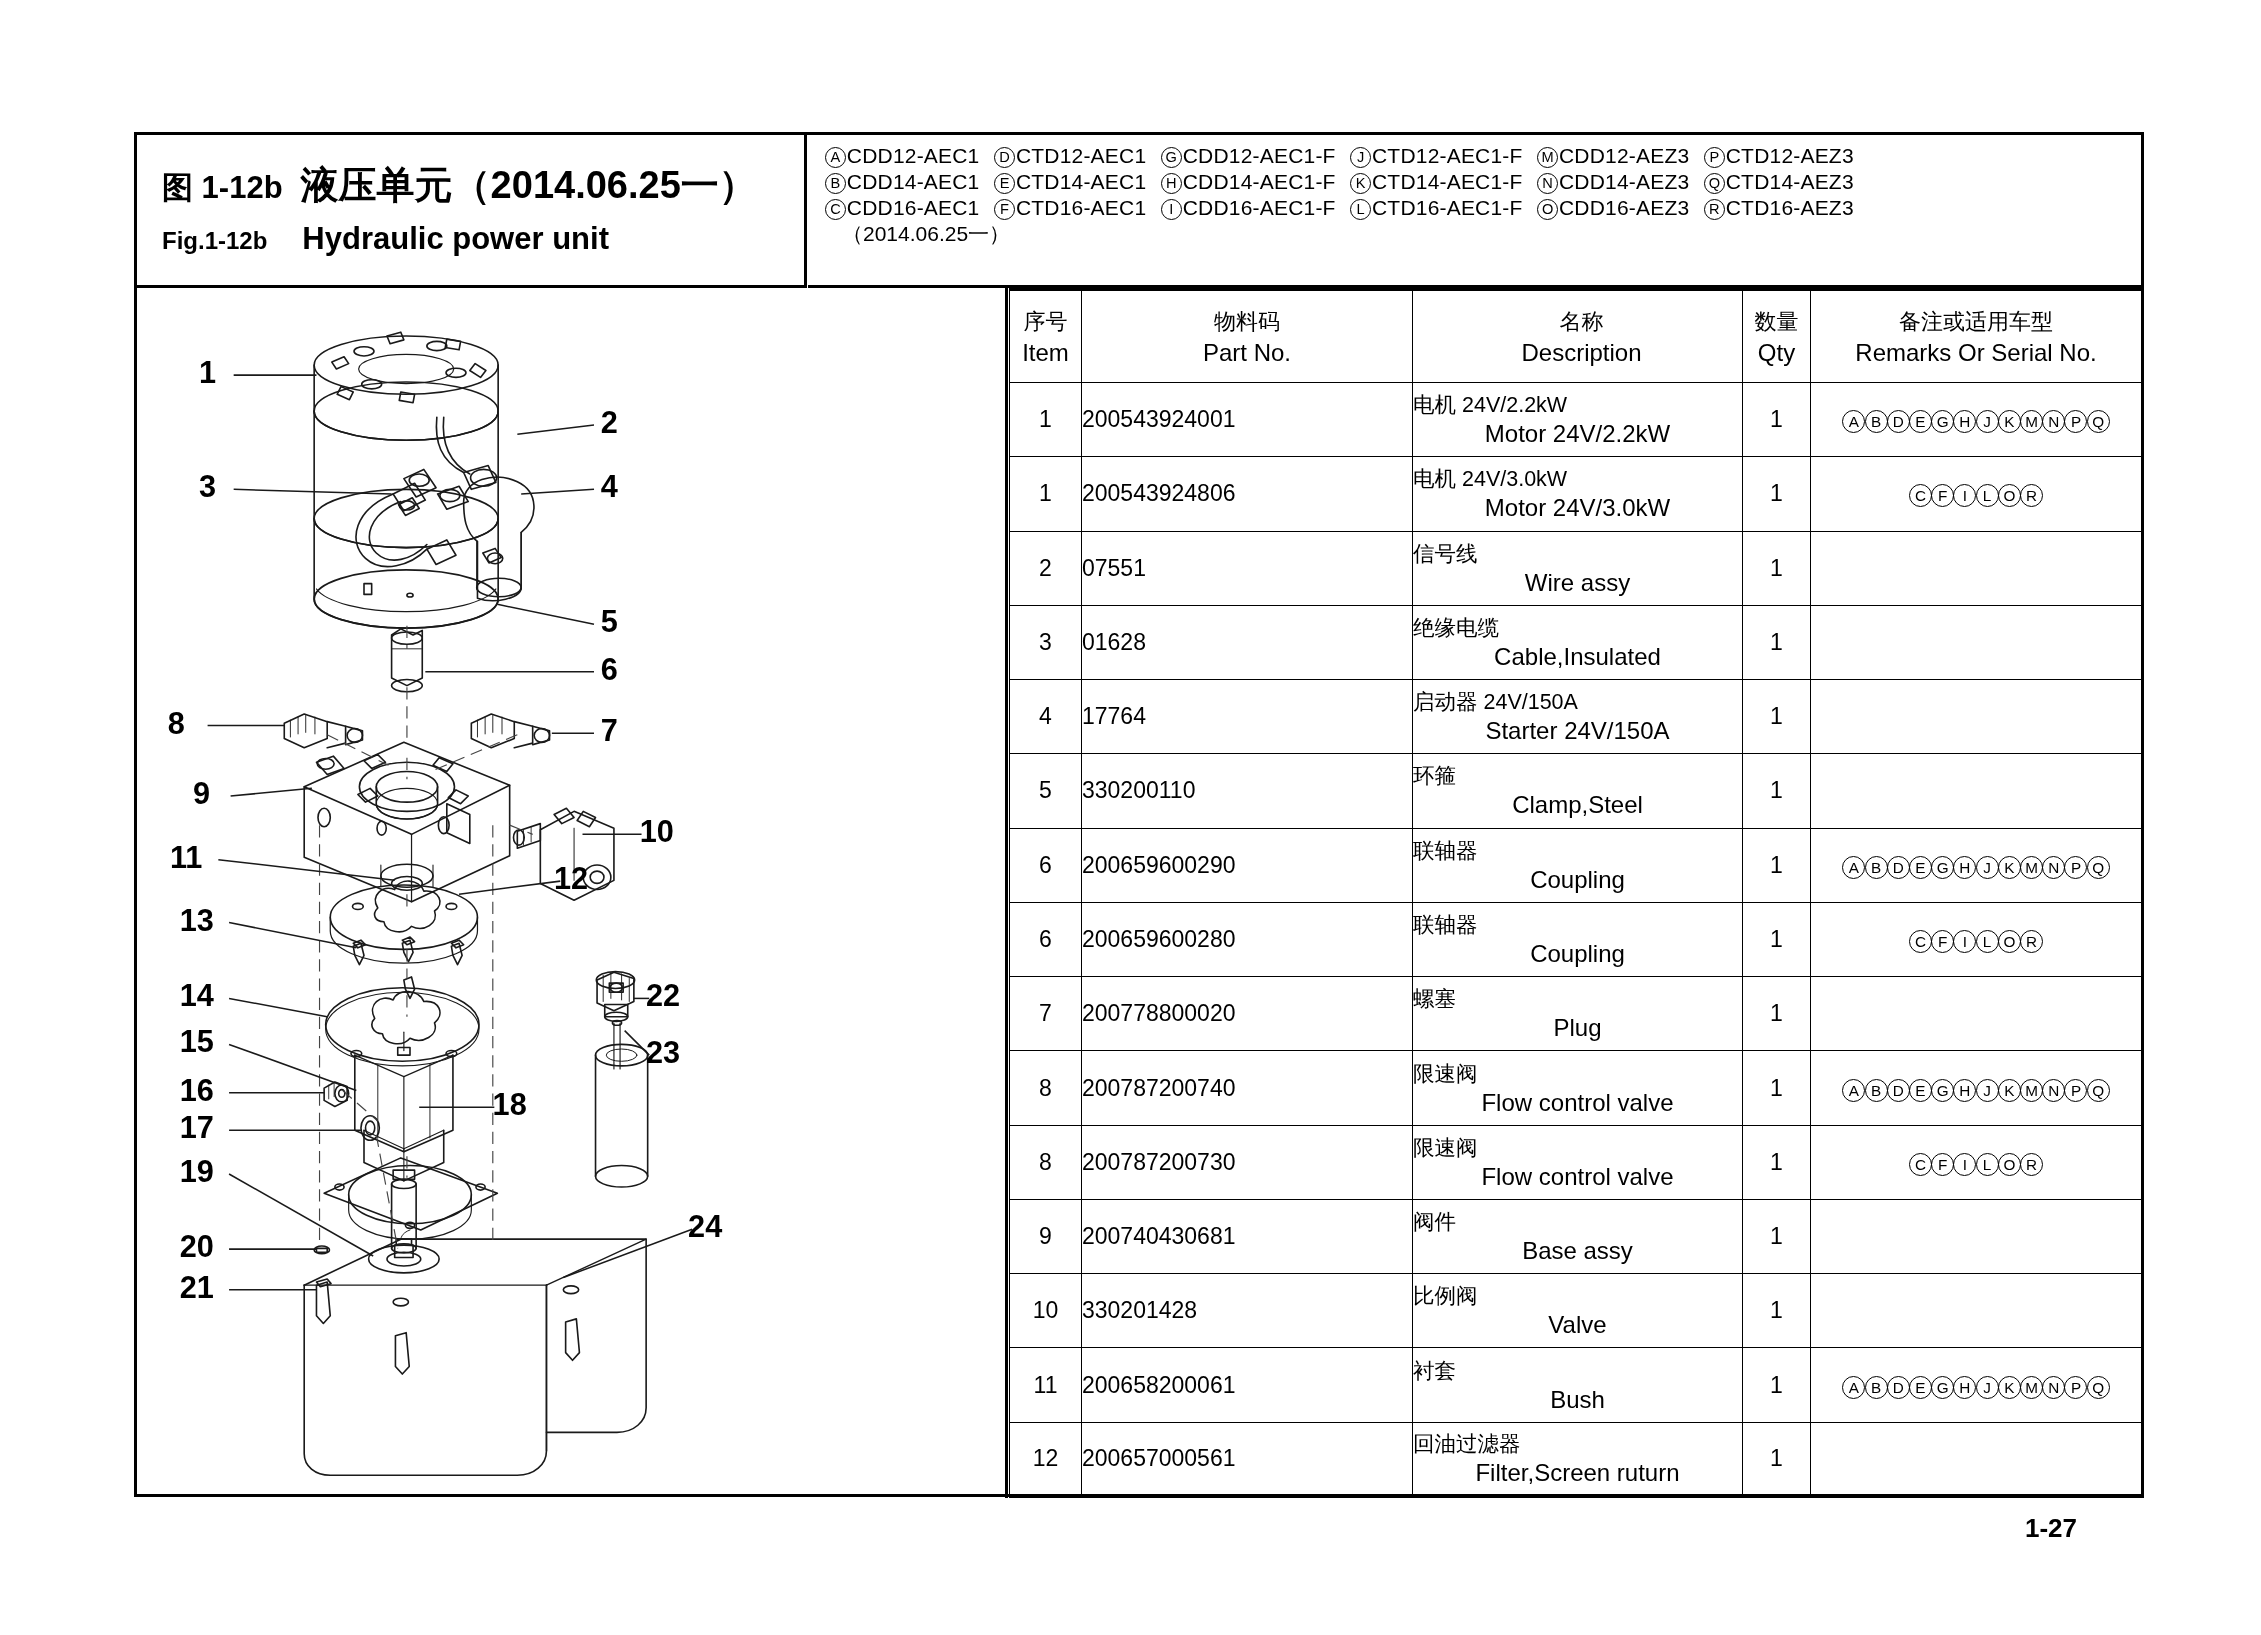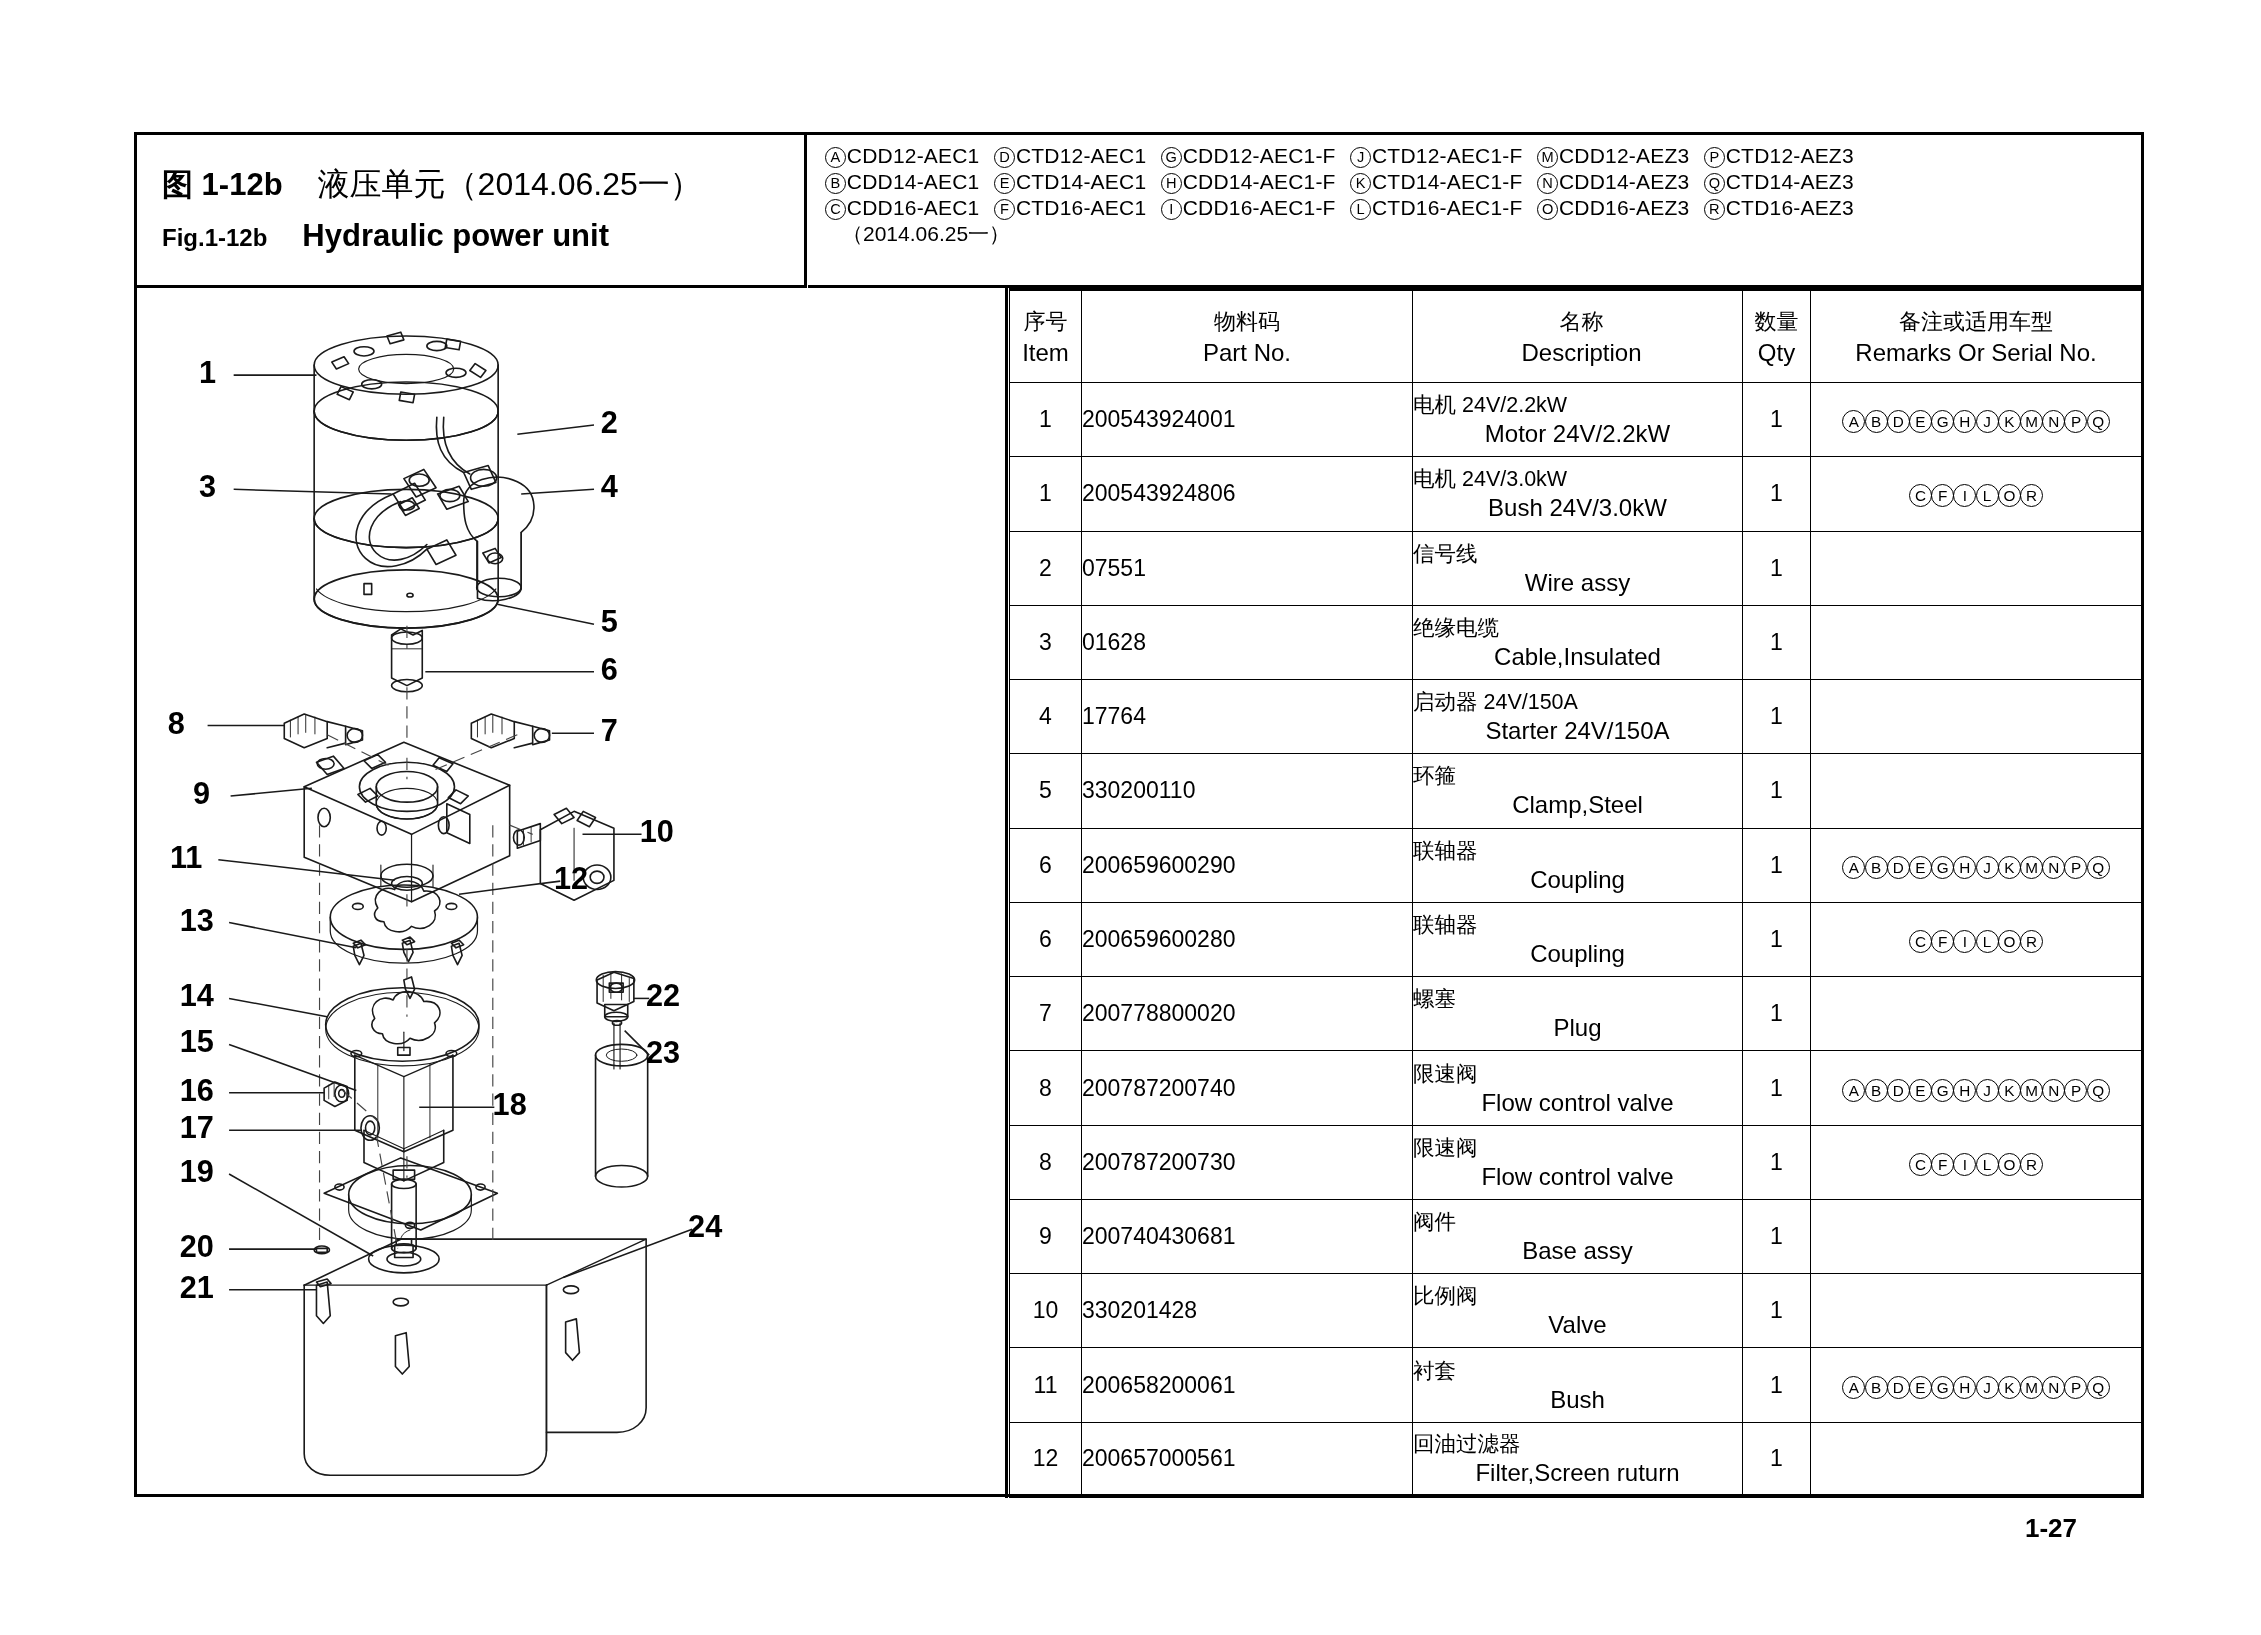--- a/index.html
+++ b/index.html
@@ -17,21 +17,21 @@
 
   
   .titleblock{
     position:absolute;left:134px;top:132px;width:673px;height:156px;
     box-sizing:border-box;border-right:3.1px solid #000;border-bottom:3.1px solid #000;
     display:flex;flex-direction:column;justify-content:center;padding-left:28px;
   }
   .trow{display:flex;align-items:baseline;white-space:nowrap;}
   .trow.r1{margin-bottom:10.7px;}
   .t-cn-fig{font-size:31px;font-weight:bold;letter-spacing:0px;}
-  .t-cn-name{font-size:32px;font-weight:normal;margin-left:35px;}
+  .t-cn-name{font-size:38px;font-weight:bold;margin-left:18px;}
   .t-en-fig{font-size:24px;font-weight:bold;}
   .t-en-name{font-size:31px;font-weight:bold;margin-left:35px;}
 
   
   .models{
     position:absolute;left:808px;top:132px;width:1336px;height:156px;
     box-sizing:border-box;border-bottom:3.1px solid #000;
     padding:10.7px 0 0 17px;
   }
   .mline{font-size:21px;line-height:26px;white-space:nowrap;letter-spacing:0.2px;}
@@ -441,21 +441,21 @@
             <span class="d-en">Motor 24V/2.2kW</span>
           </td>
           <td class="c-qty">1</td>
           <td class="c-rem"><span class="rem-circ">A</span><span class="rem-circ">B</span><span class="rem-circ">D</span><span class="rem-circ">E</span><span class="rem-circ">G</span><span class="rem-circ">H</span><span class="rem-circ">J</span><span class="rem-circ">K</span><span class="rem-circ">M</span><span class="rem-circ">N</span><span class="rem-circ">P</span><span class="rem-circ">Q</span></td>
         </tr>
         <tr>
           <td class="c-item">1</td>
           <td class="c-part">200543924806</td>
           <td class="c-desc">
             <span class="d-cn">电机  24V/3.0kW</span>
-            <span class="d-en">Bush 24V/3.0kW</span>
+            <span class="d-en">Motor 24V/3.0kW</span>
           </td>
           <td class="c-qty">1</td>
           <td class="c-rem"><span class="rem-circ">C</span><span class="rem-circ">F</span><span class="rem-circ">I</span><span class="rem-circ">L</span><span class="rem-circ">O</span><span class="rem-circ">R</span></td>
         </tr>
         <tr>
           <td class="c-item">2</td>
           <td class="c-part">07551</td>
           <td class="c-desc">
             <span class="d-cn">信号线</span>
             <span class="d-en">Wire assy</span>

